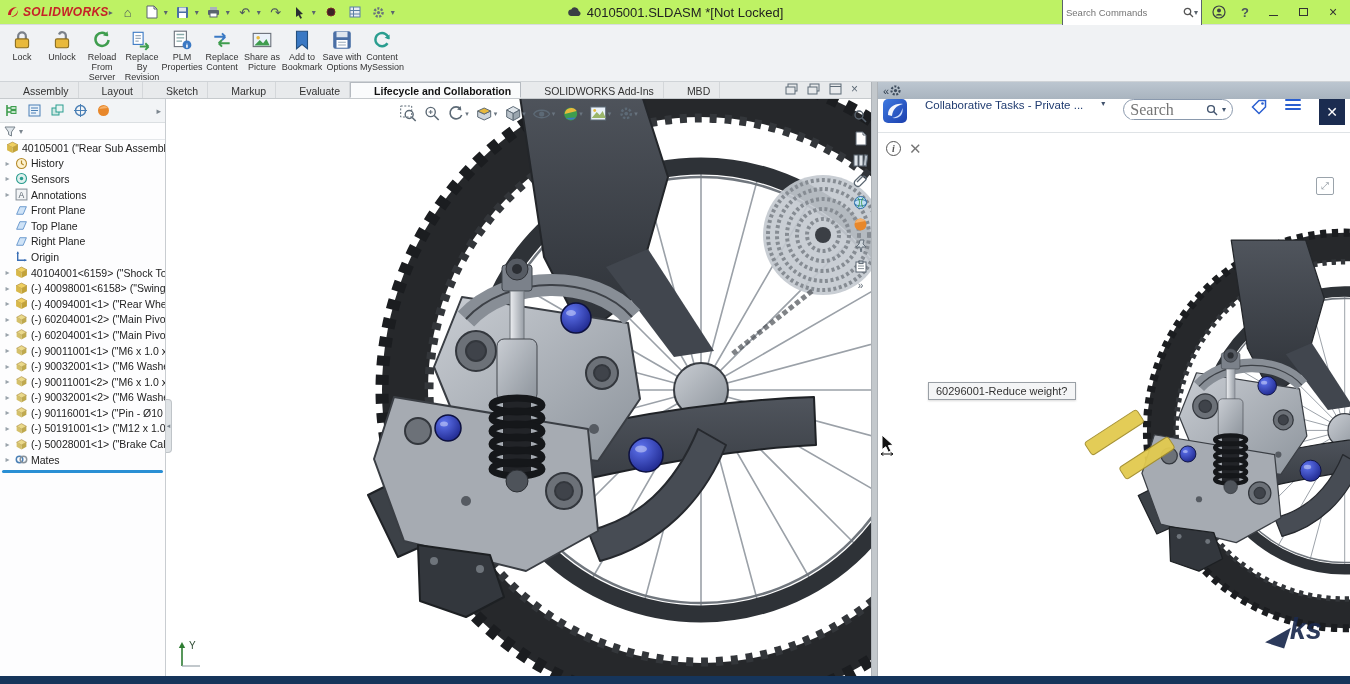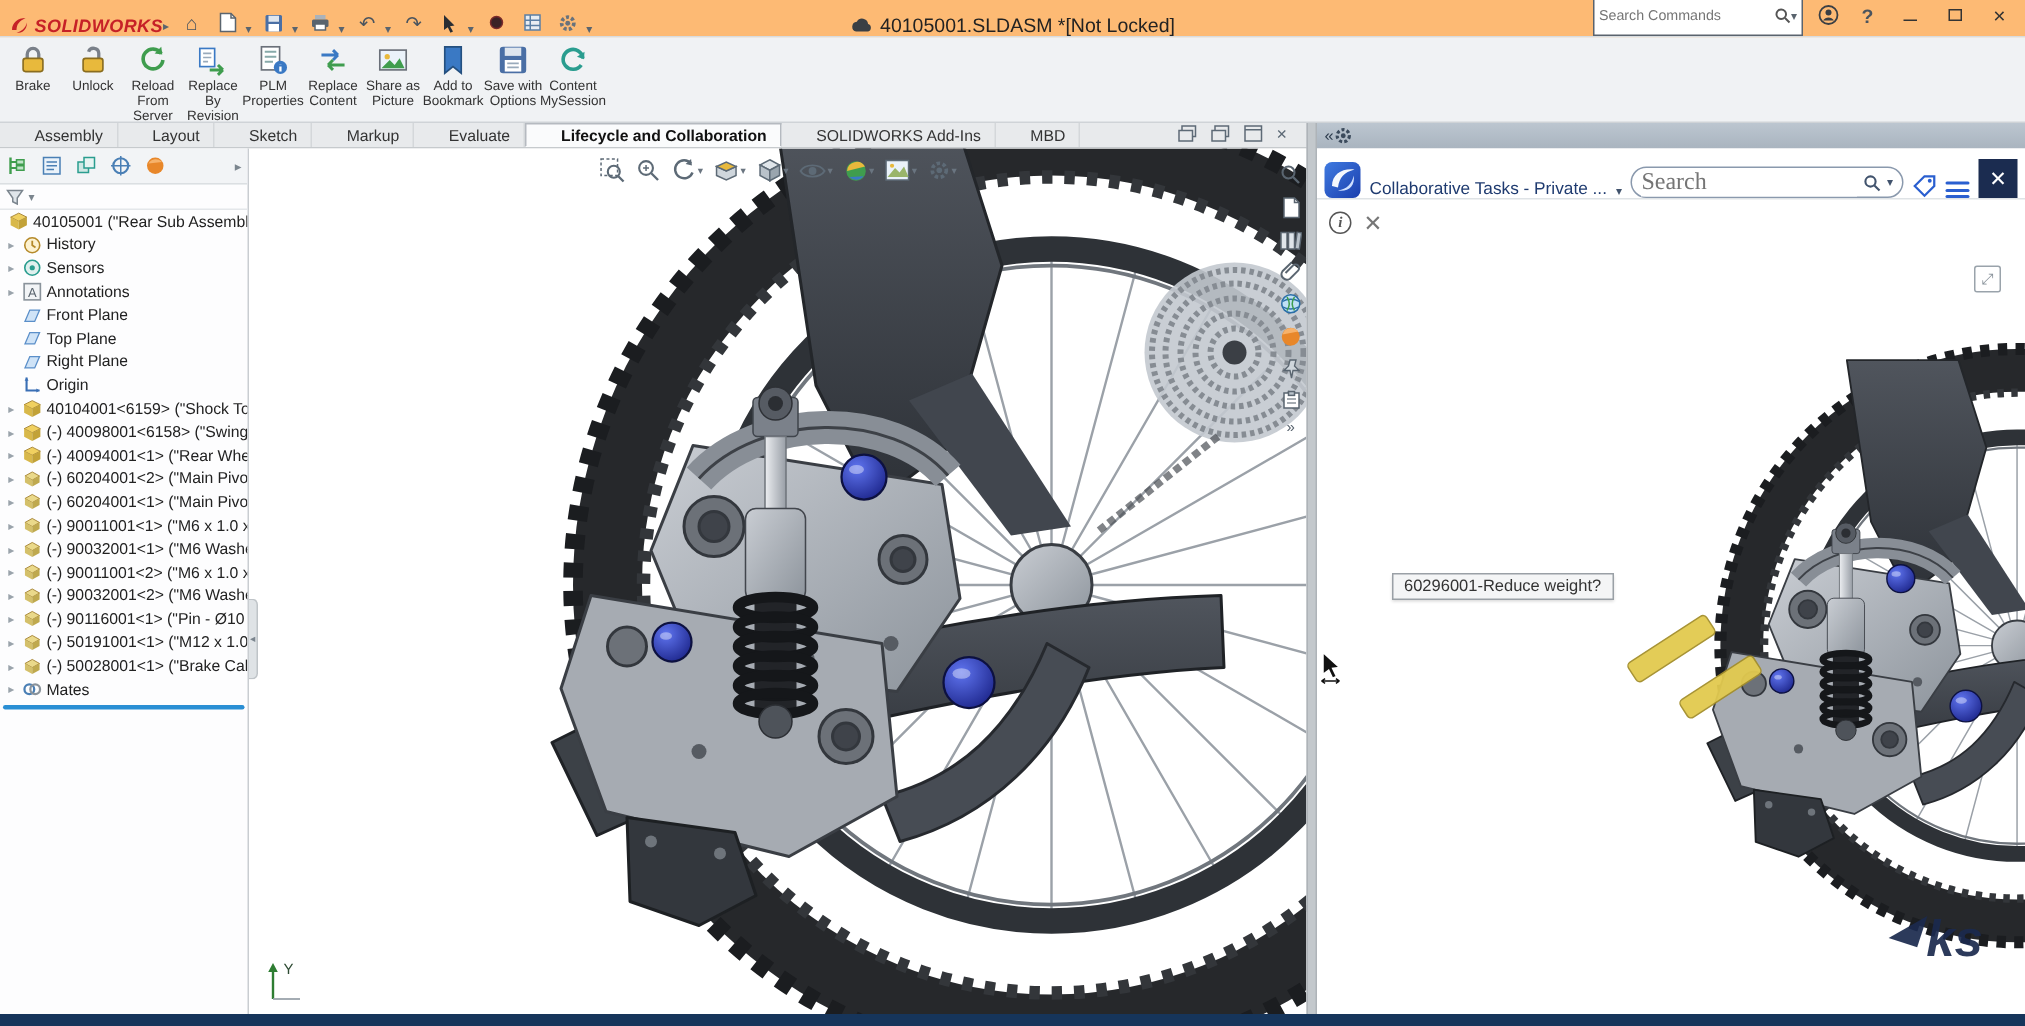--- a/index.html
+++ b/index.html
@@ -1,21 +1,21 @@
 <!DOCTYPE html>
 <html><head>
 <meta charset="utf-8">
 <style>
   *{box-sizing:border-box;margin:0;padding:0}
   html,body{width:1350px;height:684px;overflow:hidden}
   body{font-family:"Liberation Sans",sans-serif;background:#fff;position:relative;font-size:11px;color:#222}
   svg{display:block}
 
   
-  .titlebar{position:absolute;left:0;top:0;width:1350px;height:25px;background:#fdba74;border-bottom:1px solid #d8dcdf;display:flex;align-items:flex-end;padding:0 6px;gap:6px}
+  .titlebar{position:absolute;left:0;top:0;width:1350px;height:25px;background:#bef264;border-bottom:1px solid #d8dcdf;display:flex;align-items:center;padding:0 6px;gap:6px}
   .logo{display:flex;align-items:center;gap:3px}
   .logo-text{color:#c62127;font-weight:bold;font-style:italic;font-size:12px;letter-spacing:.3px}
   .tb-ico{width:18px;height:18px;display:inline-flex;align-items:center;justify-content:center;color:#4a545e;font-size:13px;cursor:default}
   .mini-chev{font-size:8px;color:#5a646e;margin-left:-3px}
   .doc-title{position:absolute;left:50%;transform:translateX(-50%);display:flex;align-items:center;gap:5px;font-size:13px;color:#222}
   .tb-right{margin-left:auto;display:flex;align-items:center;gap:8px}
   .search-cmd{display:flex;align-items:center;border:1px solid #5a636d;background:#fff;height:28px;width:140px;padding:0 3px;gap:3px}
   .search-cmd input{border:none;outline:none;flex:1;font-size:9.5px;color:#555;min-width:10px;font-family:"Liberation Sans",sans-serif}
   .winbtn{width:22px;height:18px;display:inline-flex;align-items:center;justify-content:center;color:#333;font-size:12px}
   .sq{width:9px;height:8px;border:1px solid #333;display:inline-block}
@@ -55,39 +55,39 @@
   .hud{position:absolute;left:50%;top:4px;transform:translateX(-50%);display:flex;align-items:center;gap:7px;padding:2px 6px;border-radius:3px}
   .hud .hico{display:inline-flex;align-items:center;gap:1px;color:#5d6a76;cursor:default}
   .hud .hchev{font-size:7px;color:#6a7580}
   .edge-tools{position:absolute;right:3px;top:10px;display:flex;flex-direction:column;gap:7px;align-items:center}
   .triad{position:absolute;left:8px;bottom:6px}
   .collapse-handle{position:absolute;left:0;top:300px;width:6px;height:54px;background:#dfe3e6;border:1px solid #bfc4c8;border-left:none;border-radius:0 4px 4px 0;display:flex;align-items:center;justify-content:center;font-size:7px;color:#7b858e}
 
   
   .rp-header{height:17px;background:linear-gradient(#bcc6d0,#a9b4bf);display:flex;align-items:center;padding:0 5px;color:#1c2b3a}
   .rp-header .hd-title{flex:1;text-align:center;font-size:10px;font-weight:bold;letter-spacing:.6px}
-  .rp-taskbar{height:34px;background:#fff;border-bottom:1px solid #dfe3e6;display:flex;align-items:flex-end;gap:6px;padding:0 5px}
+  .rp-taskbar{height:34px;background:#fff;border-bottom:1px solid #dfe3e6;display:flex;align-items:flex-start;gap:18px;padding:0 5px}
   .ds-logo{width:24px;height:24px;border-radius:5px;background:linear-gradient(135deg,#3f7ae0,#1b3fae);position:relative;flex:none}
   .ds-logo svg{position:absolute;inset:0}
   .task-title{color:#1f3b70;font-size:11.5px;white-space:nowrap;overflow:hidden;text-overflow:ellipsis;max-width:168px}
   .chev{font-size:8px;color:#41536d}
   .rp-search{display:flex;align-items:center;border:1px solid #8a99ad;border-radius:11px;height:21px;padding:0 6px;gap:4px;flex:1;min-width:90px}
   .rp-search input{border:none;outline:none;flex:1;font-size:16px;color:#666;min-width:10px;font-family:Liberation Serif, serif}
   .hamburger{display:inline-flex;flex-direction:column;gap:2.5px;width:16px}
   .hamburger i{height:2px;background:#2a5fd0;border-radius:1px}
   .navy-close{width:26px;height:26px;background:#1b2c50;color:#fff;display:inline-flex;align-items:center;justify-content:center;font-size:14px;flex:none;cursor:default}
   .rp-markup{height:31px;display:flex;align-items:center;padding:0 8px;gap:8px}
   .rp-markup .mtitle{font-size:14px;color:#3a3f44;flex:1}
   .info-ico{width:15px;height:15px;border:1.4px solid #555;border-radius:50%;display:inline-flex;align-items:center;justify-content:center;font-size:10px;font-style:italic;font-weight:bold;color:#555;font-family:"Liberation Serif",serif}
   .gray-x{color:#777;font-size:15px}
   .rp-canvas{position:relative;height:512px;background:#fff;overflow:hidden}
   .pscene{position:absolute;left:0;top:0;width:472px;height:512px}
   .anno{position:absolute;left:50px;top:218px;border:1px solid #9aa0a6;background:#f4f5f6;padding:2px 7px;font-size:11px;color:#333;box-shadow:0 1px 2px rgba(0,0,0,.15)}
   .expand-ico{position:absolute;right:16px;top:13px;width:18px;height:18px;border:1.5px solid #9aa3ab;border-radius:2px;display:flex;align-items:center;justify-content:center;color:#8a939b;font-size:10px}
-  .watermark{position:absolute;right:28px;bottom:30px;display:flex;align-items:flex-start;color:#1b2a4e;font-weight:bold;font-style:italic;font-size:34px;opacity:.92}
+  .watermark{position:absolute;right:28px;bottom:30px;display:flex;align-items:flex-end;color:#1b2a4e;font-weight:bold;font-style:italic;font-size:29px;opacity:.92}
   .watermark .wtri{width:0;height:0;border-left:20px solid transparent;border-bottom:22px solid #1b2a4e;margin-right:2px;transform:rotate(18deg)}
 
   .statusbar{position:absolute;left:0;top:676px;width:1350px;height:8px;background:#16355b}
 
   .cursor{position:absolute;left:880px;top:434px;z-index:50;pointer-events:none}
 </style>
 </head>
 <body>
 
 <svg width="0" height="0" style="position:absolute">
@@ -276,21 +276,21 @@
     <span class="winbtn" style="font-size:14px">×</span>
   </span>
 </div>
 
 <div class="ribbon">
   <div class="rbtn">
     <svg width="22" height="22" viewBox="0 0 20 20">
         <path d="M6.5 9V6.5a3.5 3.5 0 0 1 7 0V9" fill="none" stroke="#7a8089" stroke-width="2"></path>
         <rect x="4" y="9" width="12" height="8" rx="1.5" fill="#e8b93c" stroke="#8a6d1f"></rect>
       </svg>
-    <span class="lbl">Brake</span>
+    <span class="lbl">Lock</span>
   </div>
   <div class="rbtn">
     <svg width="22" height="22" viewBox="0 0 20 20">
         <path d="M13.5 9V6a3.2 3.2 0 0 0-6.2-1" fill="none" stroke="#7a8089" stroke-width="2"></path>
         <rect x="4" y="9" width="12" height="8" rx="1.5" fill="#e8b93c" stroke="#8a6d1f"></rect>
       </svg>
     <span class="lbl">Unlock</span>
   </div>
   <div class="rbtn">
     <svg width="22" height="22" viewBox="0 0 20 20">

